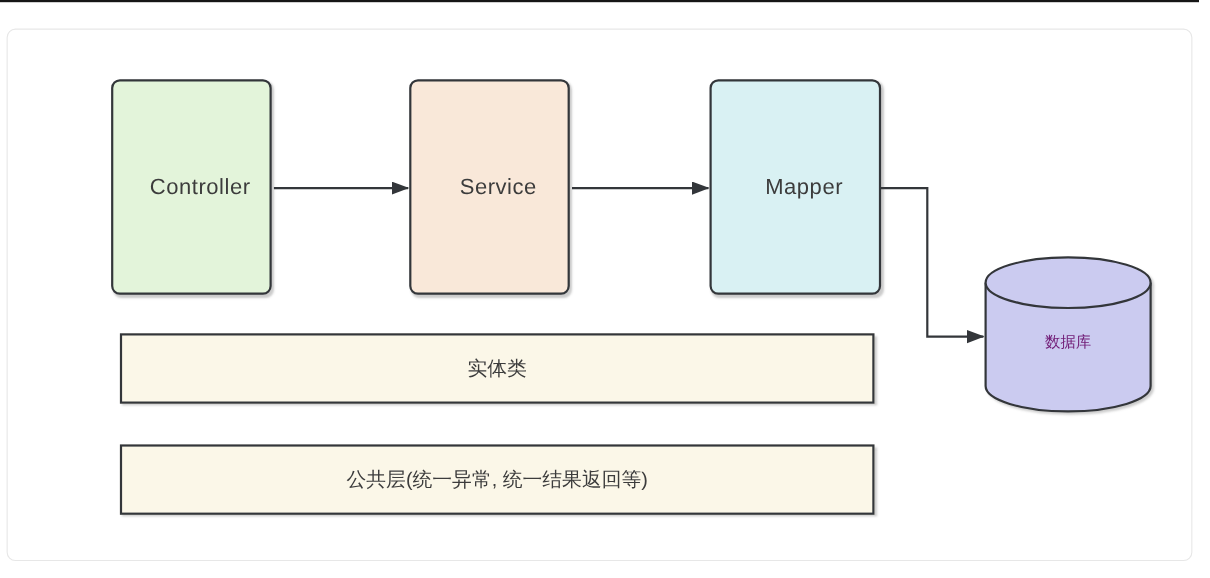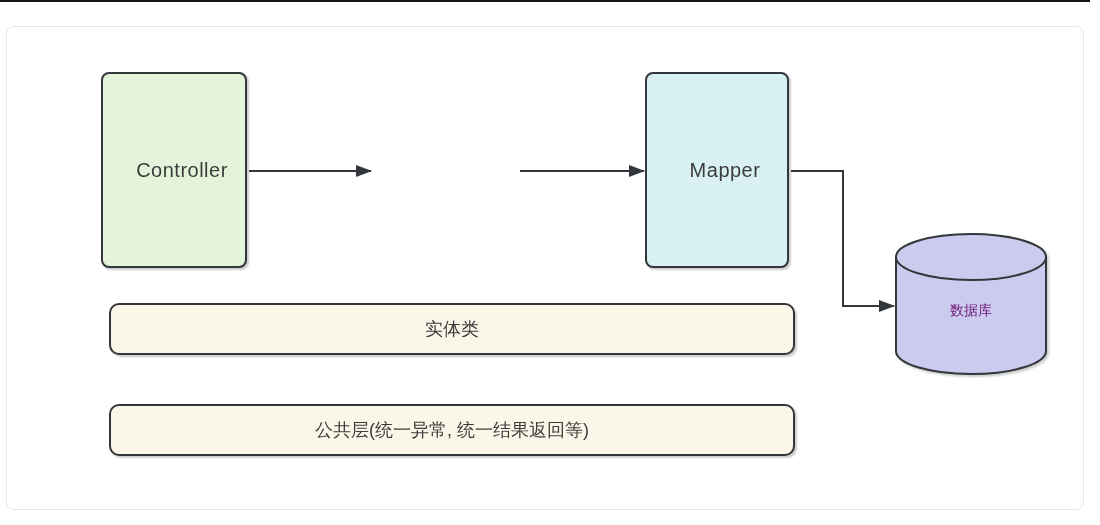--- a/index.html
+++ b/index.html
@@ -37,28 +37,28 @@
     align-items: center;
     justify-content: center;
     font-size: 20px;
     color: #3c3c3c;
     letter-spacing: 0.5px;
     box-shadow: 2px 2px 2px rgba(70,70,70,0.28);
     padding-left: 16px;
   }
   .node-controller { left: 101px; top: 72px; width: 146px; height: 196px; }
   .node-service    { left: 372px; top: 72px; width: 146px; height: 196px; }
-  .node-mapper     { left: 645px; top: 72px; width: 144px; height: 196px; }
+  .node-mapper     { left: 645px; top: 72px; width: 156px; height: 196px; }
 
   .layer-bar {
     position: absolute;
     left: 109px;
-    width: 686px; height: 52px;
+    width: 686px; height: 64px;
     border: 2px solid #33363a;
-    border-radius: 10px;
+    border-radius: 0;
     display: flex;
     align-items: center;
     justify-content: center;
     font-size: 18px;
     color: #3c3c3c;
     box-shadow: 2px 2px 2px rgba(70,70,70,0.28);
   }
   .layer-entity { top: 303px; }
   .layer-common { top: 404px; }
 
@@ -109,20 +109,23 @@
     </defs>
     <path d="M 249 171 L 371 171" fill="none" stroke="#33363a" stroke-width="2" marker-end="url(#arrowhead)"></path>
     <path d="M 520 171 L 644 171" fill="none" stroke="#33363a" stroke-width="2" marker-end="url(#arrowhead)"></path>
     <path d="M 791 171 L 843 171 L 843 306 L 894 306" fill="none" stroke="#33363a" stroke-width="2" stroke-linejoin="miter" marker-end="url(#arrowhead)"></path>
   </svg>
 
   <div class="node node-controller" style="background-color: rgb(227, 244, 218);">
     <span>Controller</span>
   </div>
 
+  <div class="node node-service" style="background-color: rgb(249, 232, 217);">
+    <span>Service</span>
+  </div>
 
   <div class="node node-mapper" style="background-color: rgb(217, 241, 243);">
     <span>Mapper</span>
   </div>
 
   <svg class="cylinder-svg" viewBox="0 0 156 146" xmlns="http://www.w3.org/2000/svg">
     <path d="M 3 26 L 3 120 A 75 23 0 0 0 153 120 L 153 26" stroke="#33363a" stroke-width="2" fill="#cbcbf0"></path>
     <ellipse cx="78" cy="26" rx="75" ry="23" stroke="#33363a" stroke-width="2" fill="#cbcbf0"></ellipse>
   </svg>
   <div class="db-label">数据库</div>

